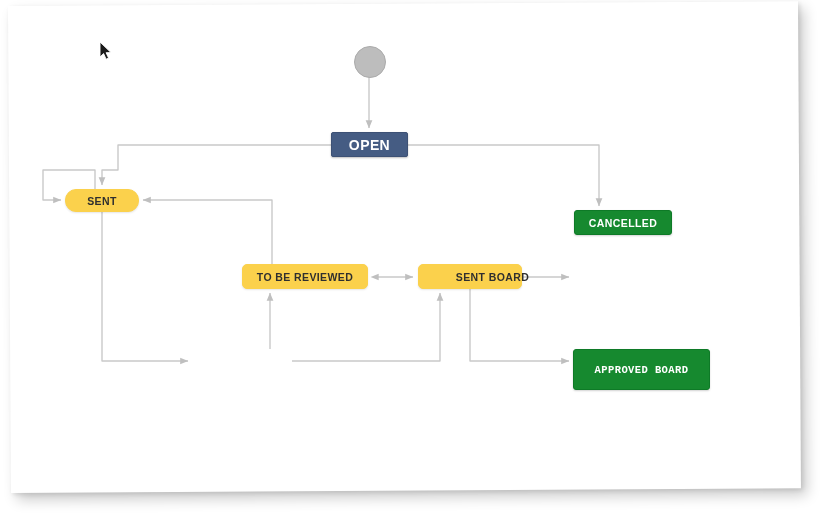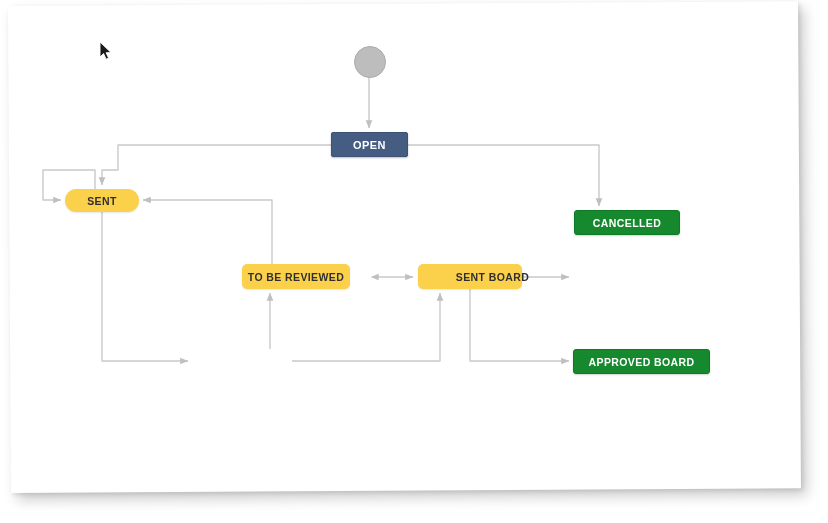--- a/index.html
+++ b/index.html
@@ -50,21 +50,21 @@
     box-sizing: border-box;
     font-weight: bold;
     letter-spacing: 0.4px;
     white-space: nowrap;
     user-select: none;
   }
   .node.state-open {
     background: #455c83;
     border: 1px solid #3d5175;
     color: #ffffff;
-    font-size: 11px;
+    font-size: 14px;
     border-radius: 2px;
     box-shadow: 0 1px 2px rgba(0,0,0,0.25);
   }
   .node.state-yellow {
     background: #fbd14c;
     border: 1px solid #fbd14c;
     color: #2f2f2f;
     font-size: 10.5px;
     border-radius: 5px;
     box-shadow: 0 1px 2px rgba(0,0,0,0.10);
@@ -135,23 +135,23 @@
         <path d="M470,289 L470,361 L569,361" marker-end="url(#arrowhead)"></path>
 
         <path d="M292,361 L440,361 L440,293" marker-end="url(#arrowhead)"></path>
       </g>
     </svg>
 
     <div id="start-node" style="left: 354px; top: 46px; width: 30px; height: 30px;"></div>
 
     <div class="node state-open" style="left: 331px; top: 132px; width: 77px; height: 25px;">OPEN</div>
     <div class="node state-yellow" style="left: 65px; top: 189px; width: 74px; height: 23px; border-radius: 11px;">SENT</div>
-    <div class="node state-green" style="left: 574px; top: 210px; width: 106px; height: 25px;">CANCELLED</div>
-    <div class="node state-yellow" style="left: 242px; top: 264px; width: 108px; height: 25px;">TO BE REVIEWED</div>
+    <div class="node state-green" style="left: 574px; top: 210px; width: 98px; height: 25px;">CANCELLED</div>
+    <div class="node state-yellow" style="left: 242px; top: 264px; width: 126px; height: 25px;">TO BE REVIEWED</div>
     <div class="node state-yellow" style="left: 418px; top: 264px; width: 104px; height: 25px; padding-left: 45px;">SENT BOARD</div>
-    <div class="node state-green" style="left: 573px; top: 349px; width: 137px; height: 25px;">APPROVED BOARD</div>
+    <div class="node state-green" style="left: 573px; top: 349px; width: 137px; height: 41px; font-family: Liberation Mono, monospace;">APPROVED BOARD</div>
 
     <svg id="mouse-cursor" viewBox="0 0 14 20" xmlns="http://www.w3.org/2000/svg" style="left: 99px; top: 41px;">
       <path d="M1,1 L1,16 L4.6,12.6 L7.1,18.2 L9.6,17.1 L7.1,11.7 L12,11.6 z" fill="#1a1a1a" stroke="#ffffff" stroke-width="0.9"></path>
     </svg>
 
   </div>
 </div>
 
 </body></html>

